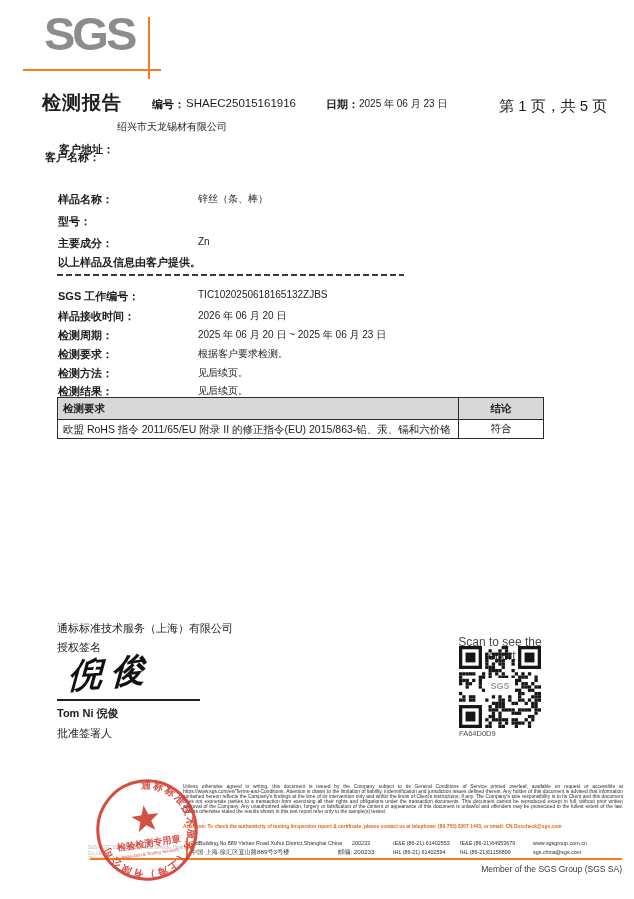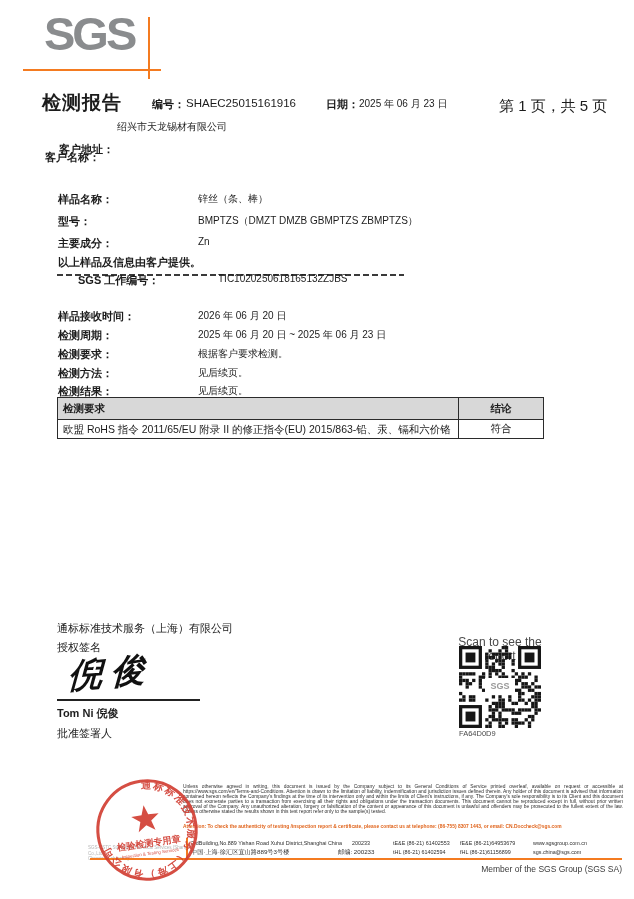--- a/index.html
+++ b/index.html
@@ -30,21 +30,21 @@
 
   
   .s-label{left:58px;}
   .s-value{left:198px;}
   .row1{top:192px;} .row2{top:214px;} .row3{top:236px;}
   .sample-note{left:58px;top:255px;font-weight:bold;font-size:11px;}
   .dash-line{left:57px;top:274px;width:347px;height:2px;
              background:repeating-linear-gradient(90deg,#3a3a3a 0 6px,transparent 6px 9px);}
 
   
-  .j1{top:273px;margin-left:20px;} .j2{top:309px;} .j3{top:328px;}
+  .j1{top:289px;} .j2{top:309px;} .j3{top:328px;}
   .j4{top:347px;} .j5{top:366px;} .j6{top:384px;}
 
   
   .result-table{left:57px;top:397px;width:487px;border-collapse:collapse;}
   .result-table th,.result-table td{border:1.2px solid #2b2b2b;font-size:10.5px;}
   .result-table th{background:#d8d8d8;font-weight:bold;height:19px;padding:1px 5px;}
   .th-req{text-align:left;width:390px;}
   .th-con{text-align:center;}
   .td-req{padding:2px 5px;line-height:1.35;}
   .td-con{text-align:center;font-size:11px;}
@@ -100,21 +100,20 @@
   <span class="abs val date-value">2025 年 06 月 23 日</span>
   <span class="abs val page-info">第 1 页，共 5 页</span>
 
   <span class="abs lbl client-name-label">客户名称：</span>
   <span class="abs val client-name-value">绍兴市天龙锡材有限公司</span>
   <span class="abs lbl client-addr-label">客户地址：</span>
 
   <span class="abs lbl s-label row1">样品名称：</span>
   <span class="abs val s-value row1">锌丝（条、棒）</span>
   <span class="abs lbl s-label row2">型号：</span>
-  <span class="abs val s-value row2">BMPTZS（DMZT DMZB GBMPTZS ZBMPTZS）</span>
   <span class="abs lbl s-label row3">主要成分：</span>
   <span class="abs val s-value row3">Zn</span>
   <div class="abs sample-note">以上样品及信息由客户提供。</div>
   <div class="abs dash-line"></div>
 
   <span class="abs lbl s-label j1">SGS 工作编号：</span>
   <span class="abs val s-value j1">TIC1020250618165132ZJBS</span>
   <span class="abs lbl s-label j2">样品接收时间：</span>
   <span class="abs val s-value j2">2026 年 06 月 20 日</span>
   <span class="abs lbl s-label j3">检测周期：</span>

